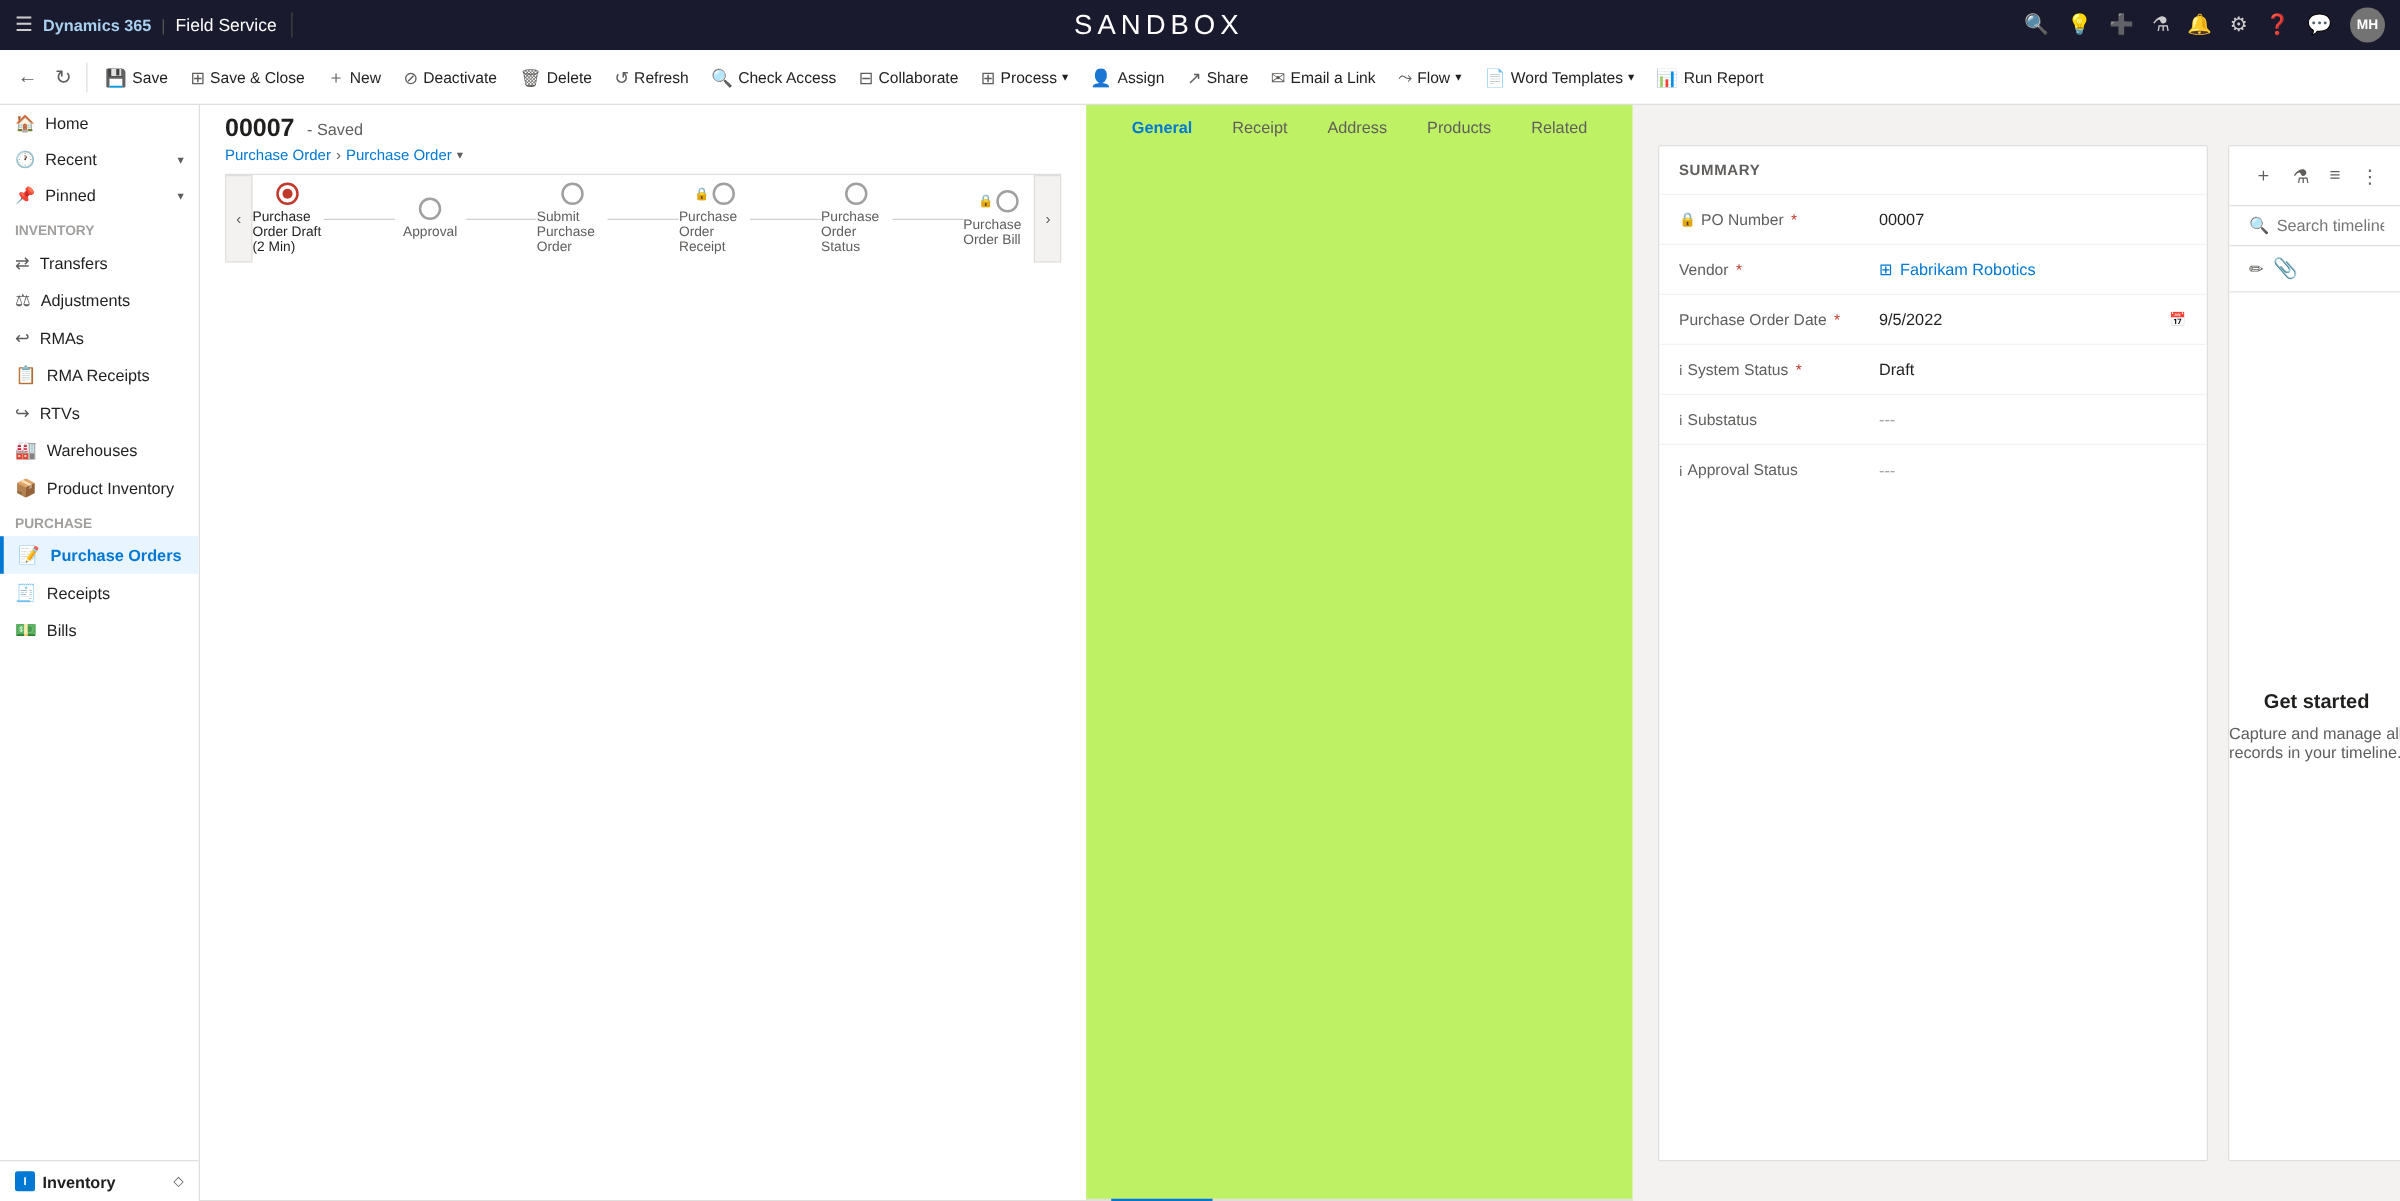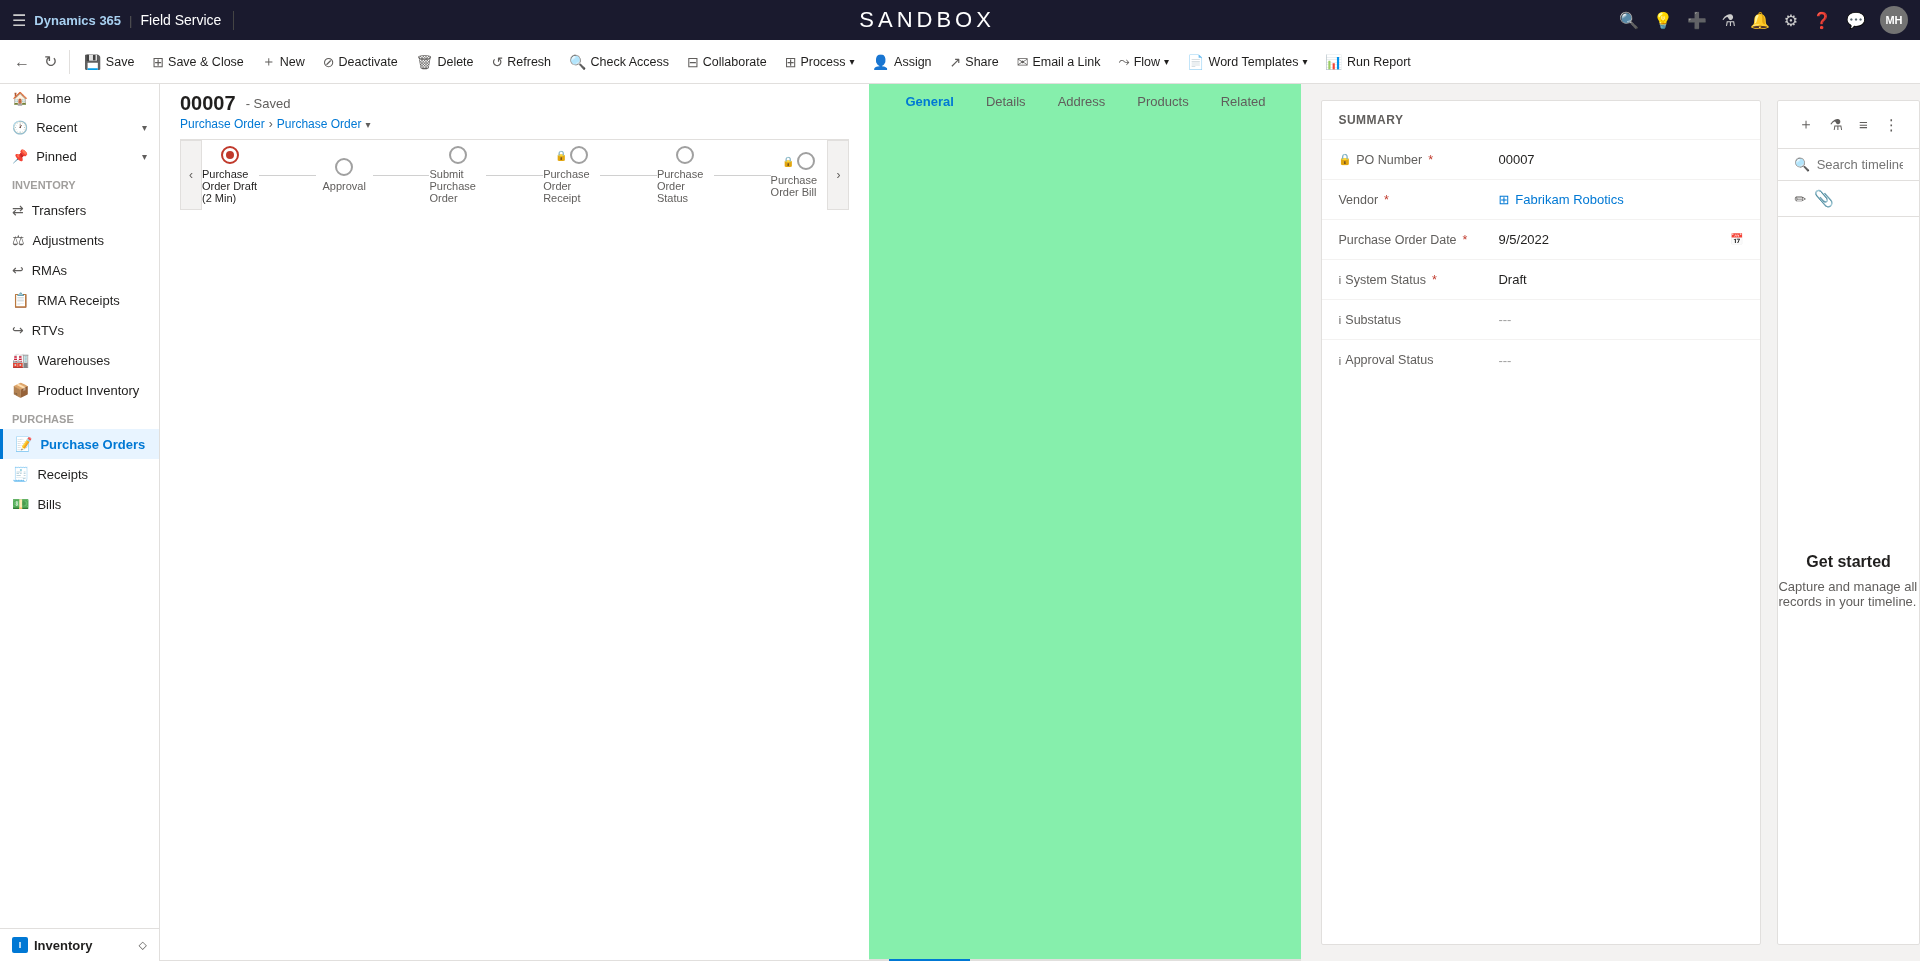--- a/index.html
+++ b/index.html
@@ -84,29 +84,29 @@
     }
     .process-step-circle.active { border-color: #c0392b; background: white; }
     .process-step-circle.active::after { content: ''; width: 8px; height: 8px; border-radius: 50%; background: #c0392b; display: block; }
     .process-step-line { flex: 1; height: 1px; background: #d0d0d0; }
     .process-chevron-left, .process-chevron-right {
       background: #f3f2f1; border: 1px solid #e1dfdd; cursor: pointer;
       padding: 0 8px; display: flex; align-items: center; font-size: 12px; color: #605e5c;
     }
 
     
-    .tabs-bar { display: flex; background: #86efac; border-bottom: 2px solid #e1dfdd; padding: 0 20px; gap: 0; }
+    .tabs-bar { display: flex; background: #bef264; border-bottom: 2px solid #e1dfdd; padding: 0 20px; gap: 0; }
     .tab {
       padding: 10px 16px; cursor: pointer; font-size: 13px; color: #605e5c;
       border-bottom: 2px solid transparent; margin-bottom: -2px;
     }
     .tab.active { color: #0078d4; border-bottom-color: #0078d4; font-weight: 600; }
 
     
-    .page-body { display: flex; gap: 16px; padding: 16px 20px; flex: 1; overflow: auto; }
+    .page-body { display: flex; gap: 16px; padding: 32px 20px; flex: 1; overflow: auto; }
 
     
     .summary-card { background: white; border: 1px solid #e1dfdd; border-radius: 2px; width: 440px; flex-shrink: 0; }
     .summary-card-title { padding: 12px 16px; font-size: 12px; font-weight: 700; text-transform: uppercase; color: #605e5c; letter-spacing: 0.5px; border-bottom: 1px solid #f3f2f1; }
     .form-row { display: flex; align-items: center; padding: 10px 16px; border-bottom: 1px solid #f3f2f1; min-height: 40px; }
     .form-row:last-child { border-bottom: none; }
     .form-label { width: 160px; font-size: 12.5px; color: #605e5c; display: flex; align-items: center; gap: 4px; flex-shrink: 0; }
     .form-label .required { color: #c0392b; margin-left: 2px; }
     .form-value { flex: 1; font-size: 13px; color: #201f1e; }
     .form-value.link { color: #0078d4; cursor: pointer; display: flex; align-items: center; gap: 6px; }
@@ -360,21 +360,21 @@
             </div>
             <span>Purchase Order Bill</span>
           </div>
         </div>
         <div class="process-chevron-right">›</div>
       </div>
     </div>
 
     <div class="tabs-bar">
       <div class="tab active">General</div>
-      <div class="tab">Details</div>
+      <div class="tab">Receipt</div>
       <div class="tab">Address</div>
       <div class="tab">Products</div>
       <div class="tab">Related</div>
     </div>
 
     <div class="page-body">
 
       <div class="summary-card">
         <div class="summary-card-title">SUMMARY</div>
 

